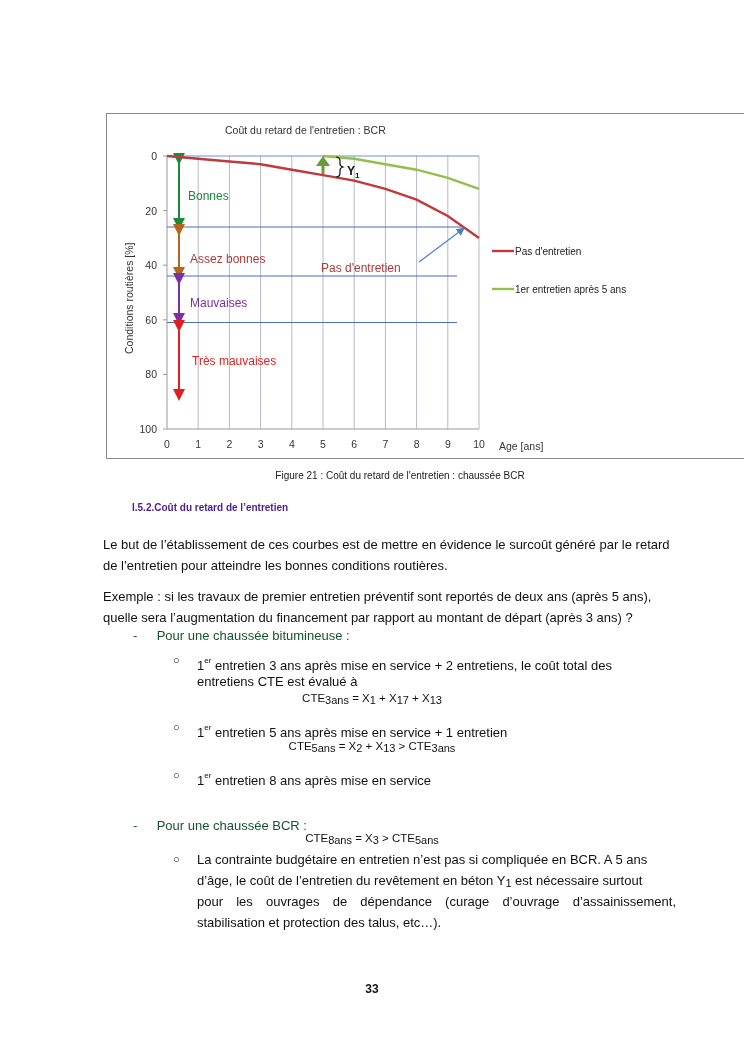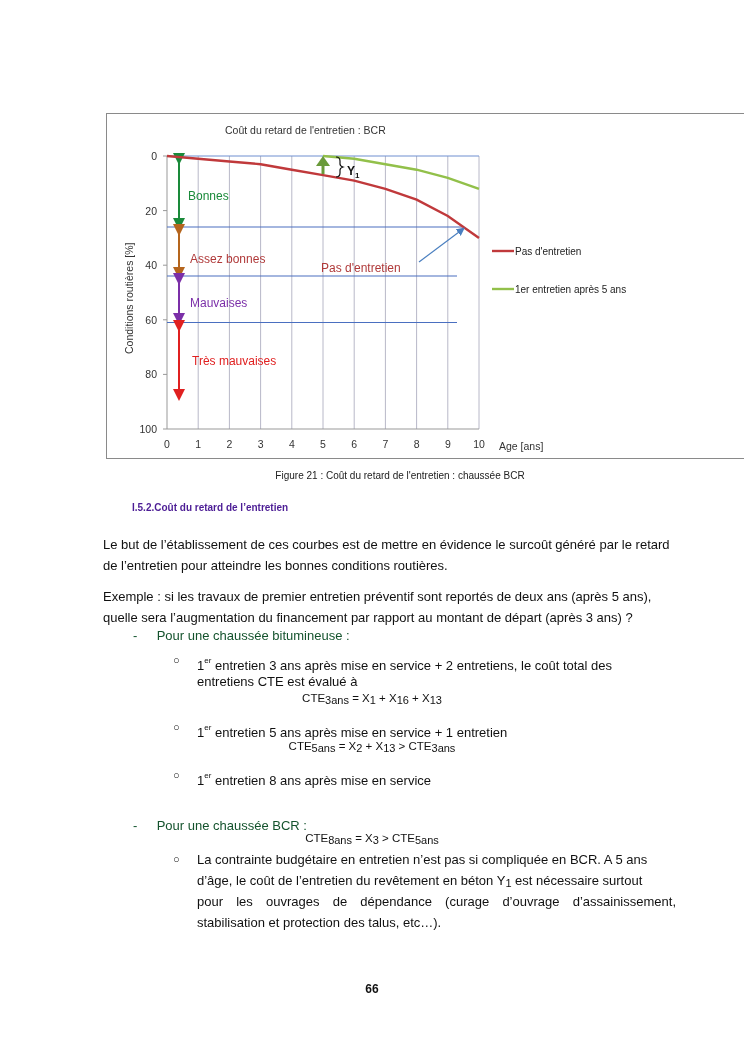--- a/index.html
+++ b/index.html
@@ -164,21 +164,21 @@
 </div>
 
 <div class="circ-item" style="top:650px;">
   <span class="bullet">○</span>
   <span class="txt"><span>1</span><sup>er</sup><span> entretien 3 ans après mise en service + 2 entretiens, le coût total des</span></span>
 </div>
 <div class="circ-item" style="top:671px; text-align:left;">
   <span class="txt">entretiens CTE est évalué à</span>
 </div>
 <div class="formula" style="top:692px;">
-  <span>CTE</span><sub>3ans</sub><span> = X</span><sub>1</sub><span> + X</span><sub>16</sub><span> + X</span><sub>13</sub>
+  <span>CTE</span><sub>3ans</sub><span> = X</span><sub>1</sub><span> + X</span><sub>17</sub><span> + X</span><sub>13</sub>
 </div>
 
 <div class="circ-item" style="top:717px; text-align:left;">
   <span class="bullet">○</span>
   <span class="txt"><span>1</span><sup>er</sup><span> entretien 5 ans après mise en service + 1 entretien</span></span>
 </div>
 <div class="formula" style="top:740px;">
   <span>CTE</span><sub>5ans</sub><span> = X</span><sub>2</sub><span> + X</span><sub>13</sub><span> &gt; CTE</span><sub>3ans</sub>
 </div>
 
@@ -202,13 +202,13 @@
 <div class="circ-item" style="top:870px;">
   <span class="txt"><span>d’âge, le coût de l’entretien du revêtement en béton Y</span><sub>1</sub><span> est nécessaire surtout</span></span>
 </div>
 <div class="circ-item" style="top:891px;">
   <span class="txt" style="text-align:justify; text-align-last:justify;">pour les ouvrages de dépendance (curage d’ouvrage d’assainissement,</span>
 </div>
 <div class="circ-item" style="top:912px; text-align:left;">
   <span class="txt">stabilisation et protection des talus, etc…).</span>
 </div>
 
-<div class="page-num">66</div>
+<div class="page-num">33</div>
 
 </body></html>

